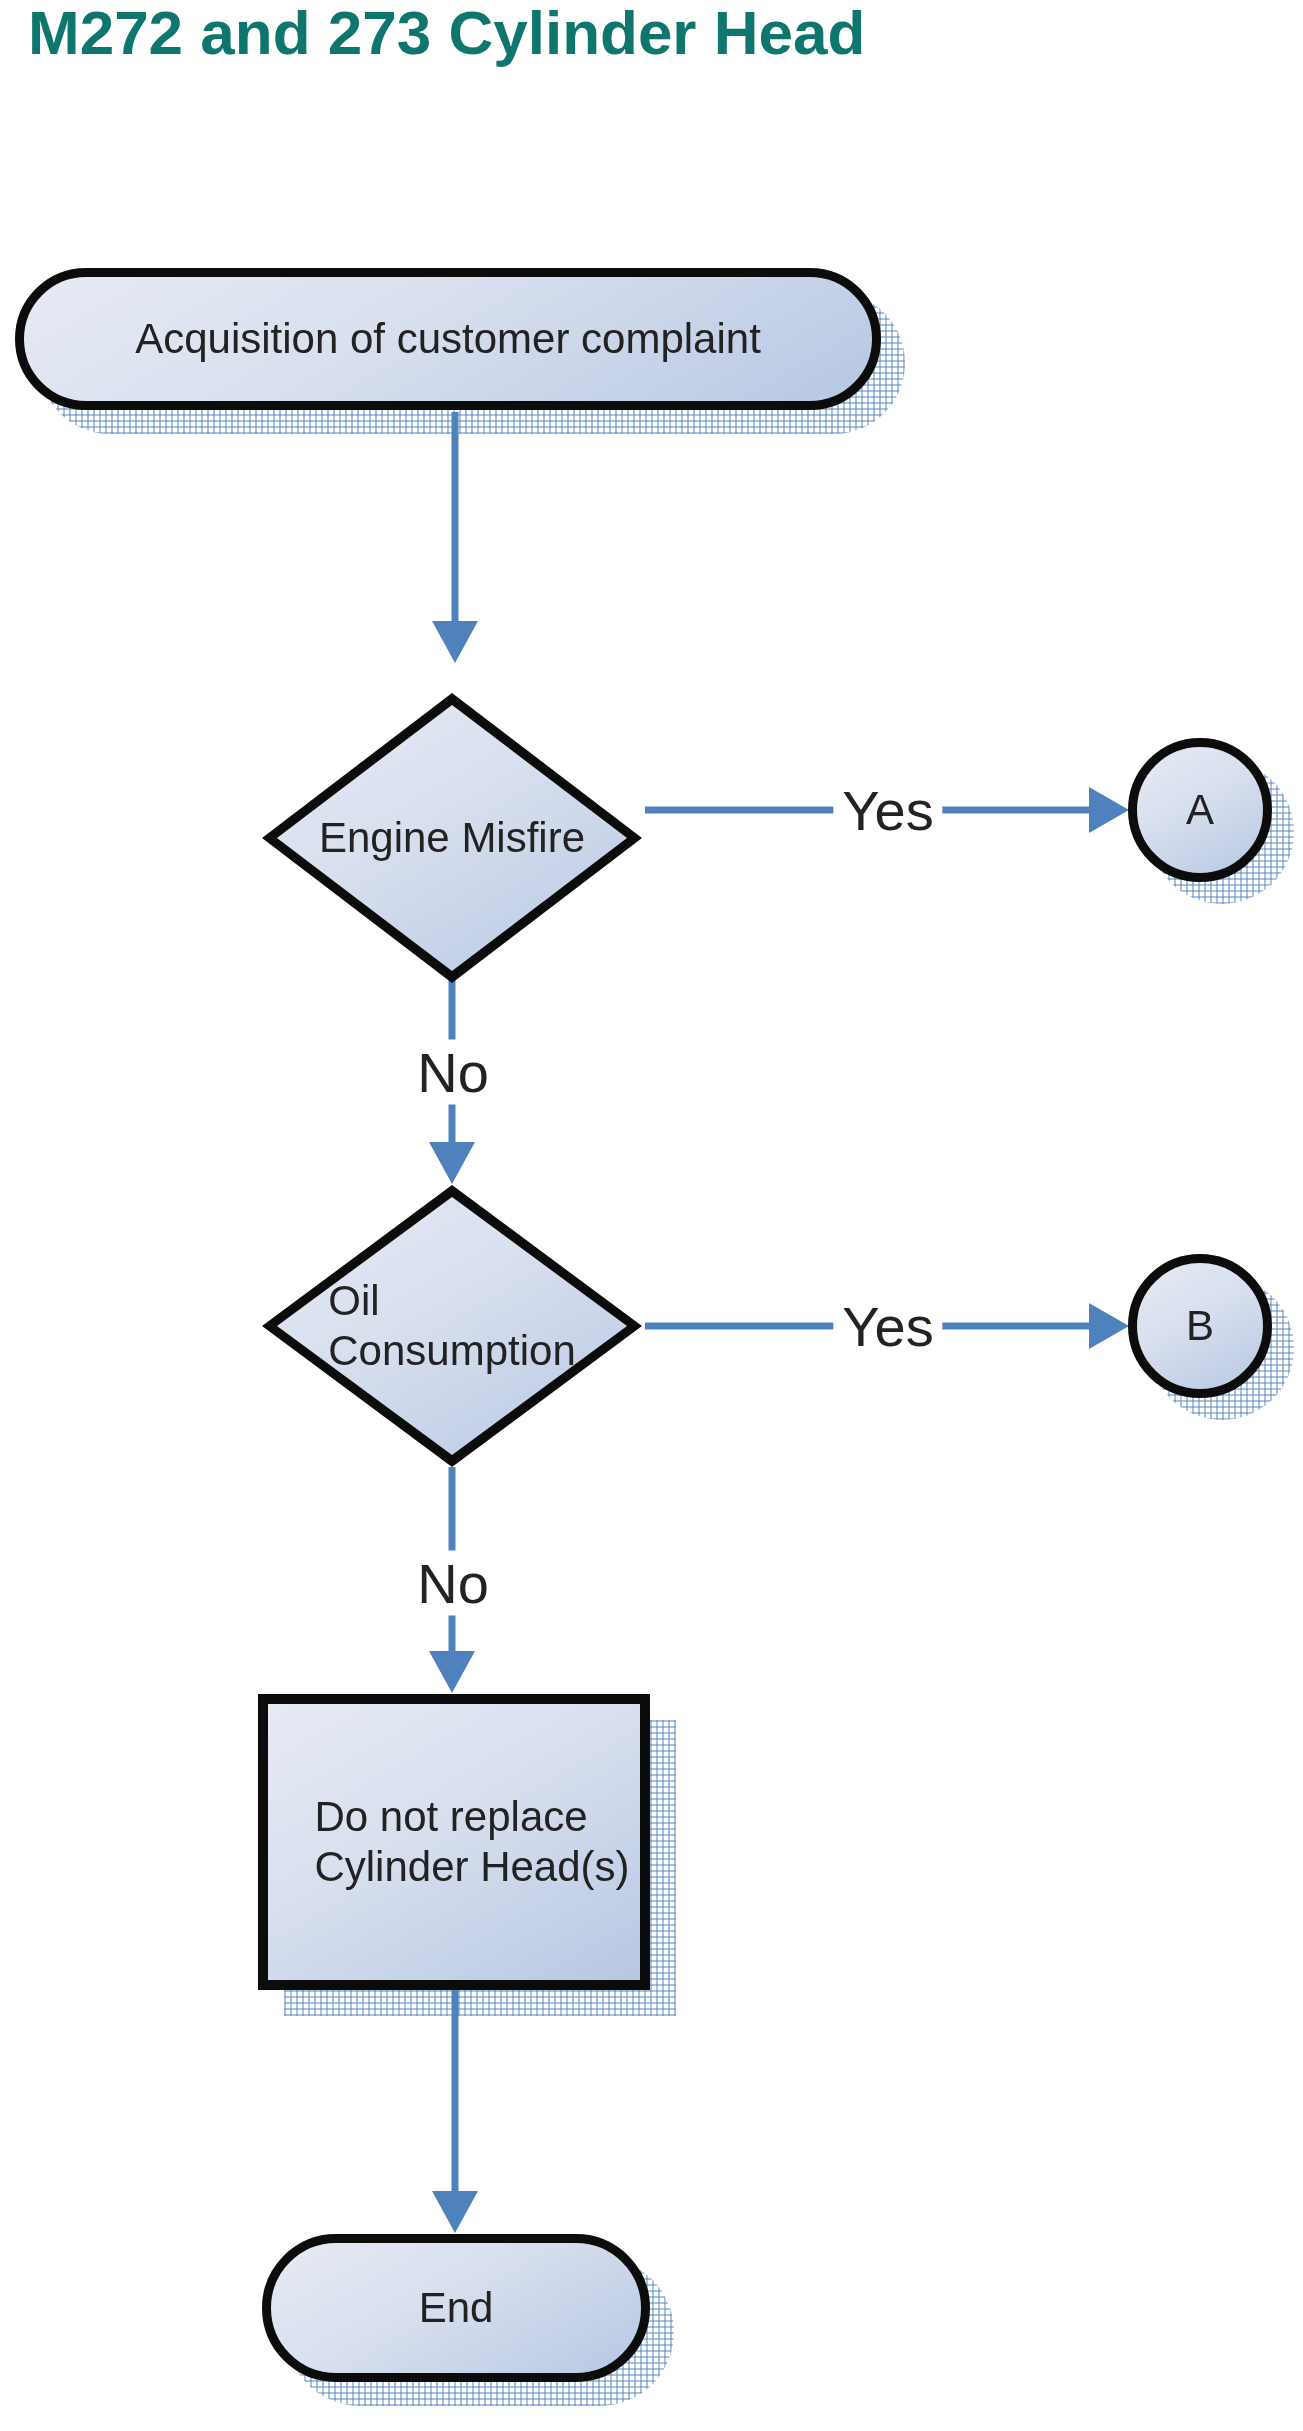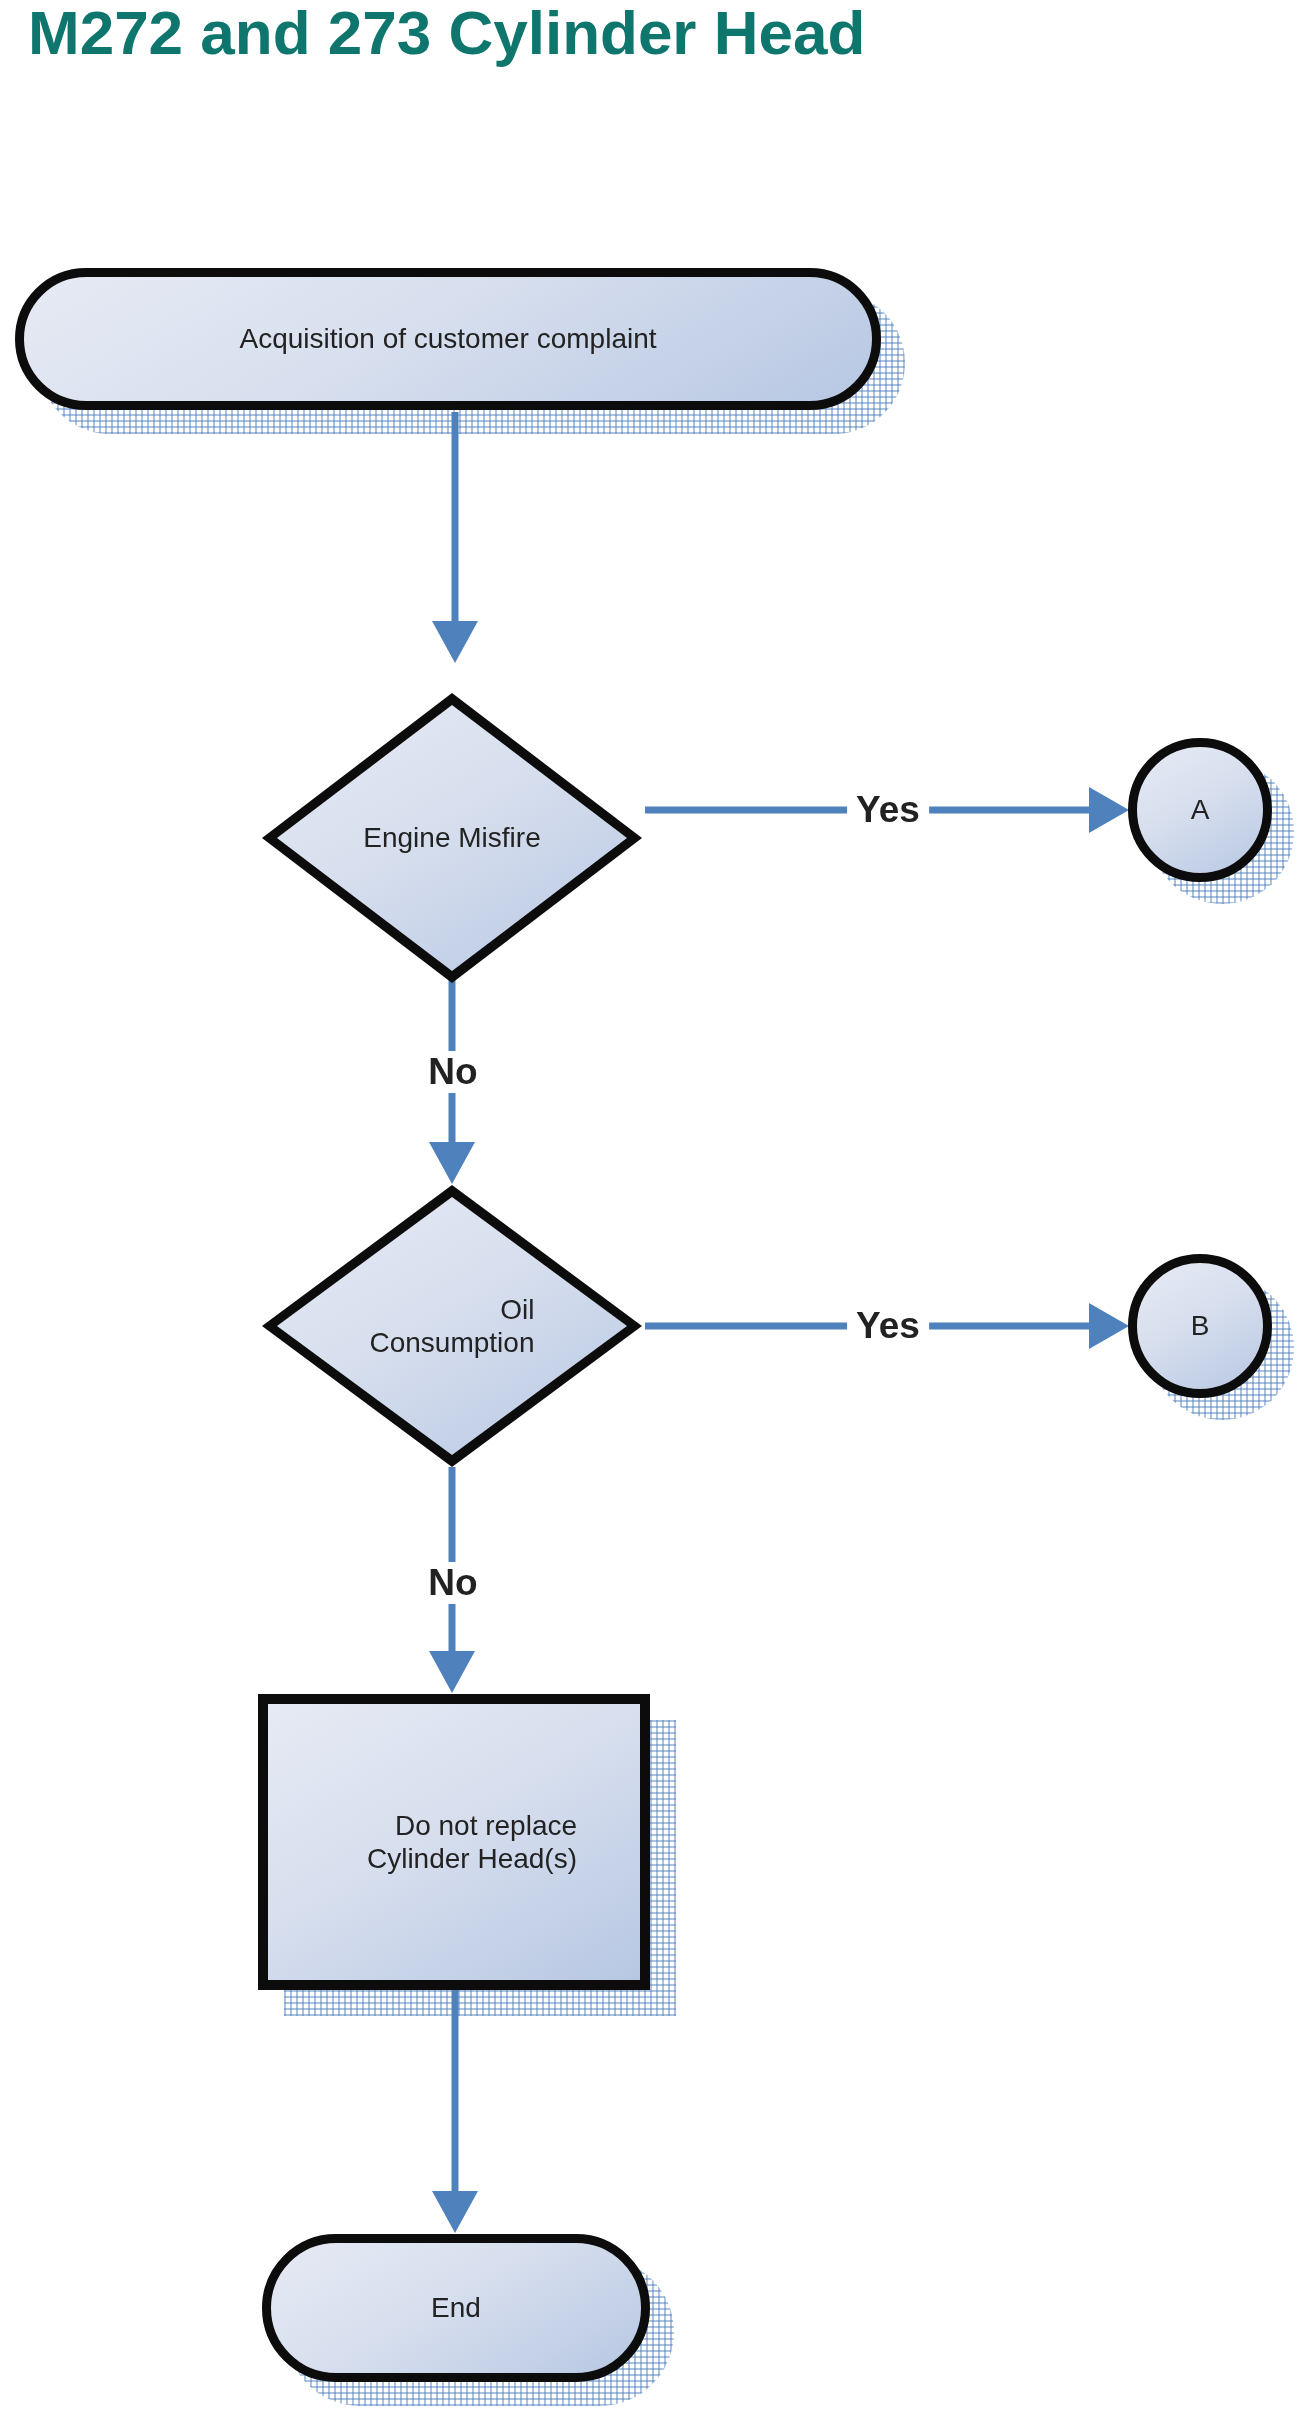--- a/index.html
+++ b/index.html
@@ -14,32 +14,32 @@
   }
   .fill{background:linear-gradient(150deg,#e6eaf4 0%,#d7dfee 45%,#b7c7e3 100%);}
   .pill{border:9px solid #0c0c0c;border-radius:90px;display:flex;align-items:center;justify-content:center;}
   .proc{border:10px solid #0c0c0c;display:flex;align-items:center;justify-content:center;}
   .circle{border:9px solid #0c0c0c;border-radius:50%;display:flex;align-items:center;justify-content:center;}
   .diamond{clip-path:polygon(50% 0%,100% 50%,50% 100%,0% 50%);background:#0c0c0c;}
   .diamond-fill{position:absolute;clip-path:polygon(50% 0%,100% 50%,50% 100%,0% 50%);
     background:linear-gradient(150deg,#e6eaf4 0%,#d7dfee 45%,#b7c7e3 100%);}
   .diamond-textwrap{position:absolute;inset:0;display:flex;align-items:center;justify-content:center;}
   .shape-text{
-    font-size:28px;line-height:1.18;text-align:right;color:#222;white-space:pre-line;
+    font-size:42px;line-height:1.18;text-align:left;color:#222;white-space:pre-line;
   }
   .hatch{
     background-image:
       repeating-linear-gradient(90deg, rgba(79,129,189,0.48) 0 2px, rgba(79,129,189,0) 2px 6px),
       repeating-linear-gradient(0deg, rgba(79,129,189,0.48) 0 2px, rgba(79,129,189,0) 2px 6px);
   }
   .round90{border-radius:90px;}
   .round50{border-radius:50%;}
   .edge-label{
     position:absolute;transform:translate(-50%,-50%);
-    background:#ffffff;padding:0 9px;font-size:37px;color:#222;white-space:nowrap;font-weight:bold;
+    background:#ffffff;padding:0 9px;font-size:56px;color:#222;white-space:nowrap;
   }
   svg.arrows{position:absolute;left:0;top:0;}
 </style>
 </head>
 <body>
 
 <div id="canvas">
 
   <div class="abs page-title">M272 and 273 Cylinder Head</div>
 

